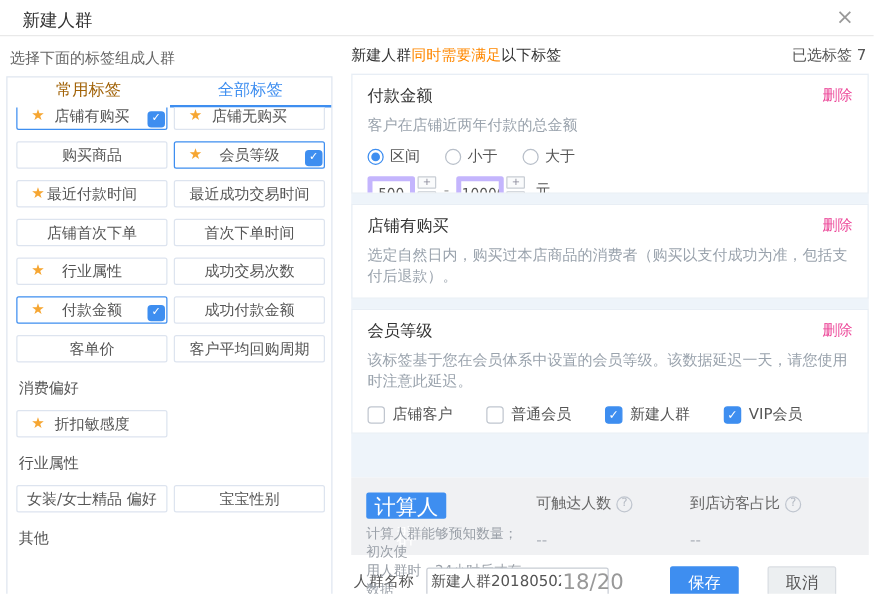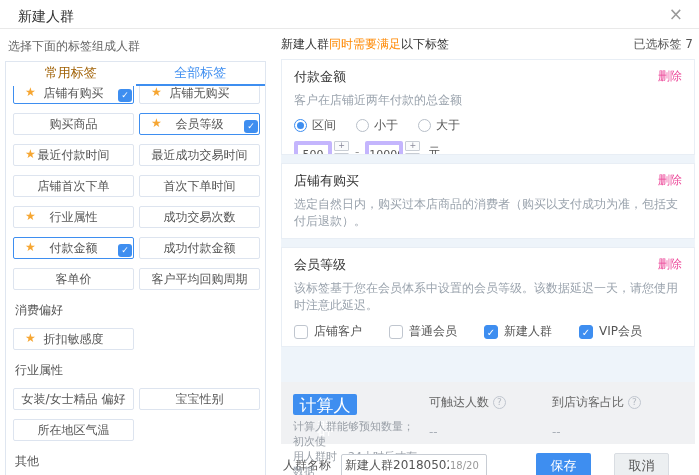--- a/index.html
+++ b/index.html
@@ -79,21 +79,21 @@
   .stat-label { color:#666; }
   .help { display:inline-block; width:13px; height:13px; border:1px solid #c0c6cf; border-radius:50%; color:#b3b9c2;
           font-size:9px; line-height:11px; text-align:center; margin-left:4px; vertical-align:1px; cursor:pointer; }
   .stat-value { margin-top:14px; color:#aab0b8; }
 
   .bottom-row { display:flex; align-items:center; height:37px; padding-top:6px; }
   .name-label { color:#555; margin-left:2px; }
   .name-wrap { position:relative; display:flex; align-items:center; margin-left:10px; width:146px; height:23px;
                border:1px solid #c8cdd4; border-radius:2px; background:#fff; padding:0 3px; }
   .name-input { border:none; outline:none; width:104px; font-size:12px; color:#555; font-family:inherit; background:transparent; }
-  .char-count { color:#999; font-size:10px; margin-left:1px; white-space:nowrap; }
+  .char-count { color:#999; font-size:17px; margin-left:1px; white-space:nowrap; }
   .btn-save { width:55px; height:26px; background:#3e8ef0; color:#fff; border:none; border-radius:2px;
               font-size:13px; cursor:pointer; margin-left:auto; font-family:inherit; }
   .btn-cancel { width:55px; height:26px; background:#eceff1; color:#555; border:1px solid #d9dde2; border-radius:2px;
                 font-size:13px; cursor:pointer; margin-left:23px; margin-right:26px; font-family:inherit; }
 </style>
 </head>
 <body>
 
 <div class="modal-header">
   <span class="modal-title">新建人群</span>
@@ -172,23 +172,20 @@
             </div>
         </div>
 
         <div class="sec-header">行业属性</div>
         <div class="tag-grid">
           <div class="tag">
               <span>女装/女士精品 偏好</span>
             </div>
           <div class="tag">
               <span>宝宝性别</span>
-            </div>
-          <div class="tag">
-              <span>所在地区气温</span>
             </div>
         </div>
 
         <div class="sec-header">其他</div>
 
       </div>
     </div>
   </div>
 
   <div class="right-col">

